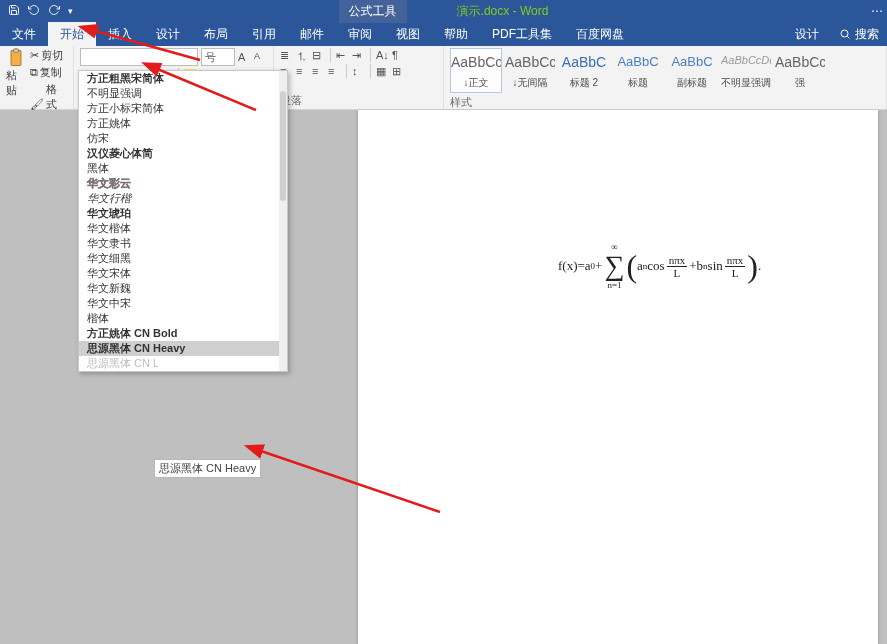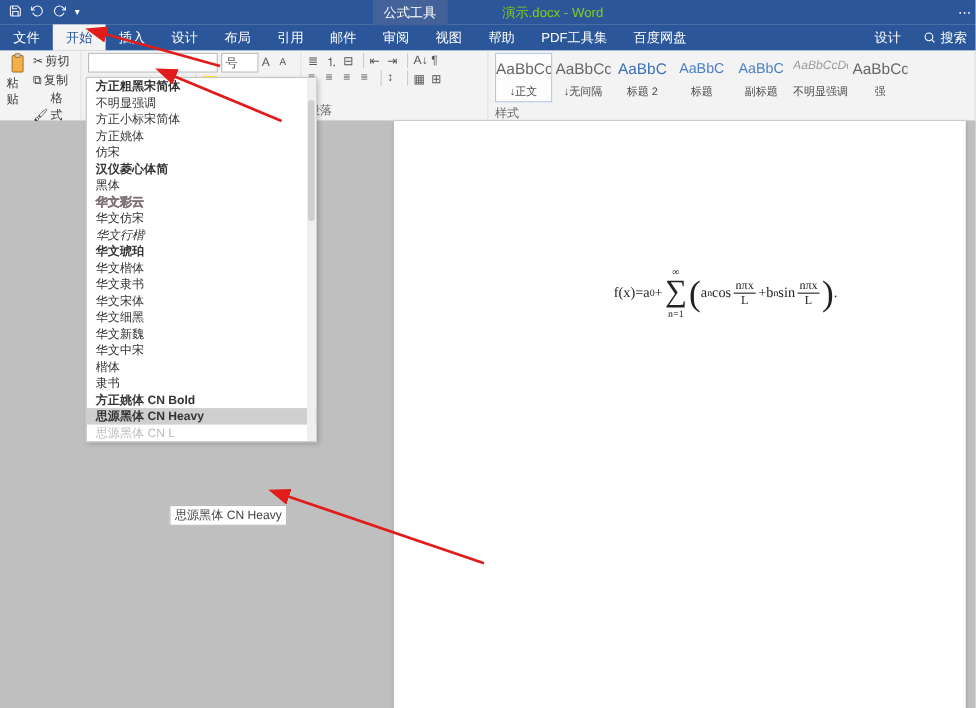--- a/index.html
+++ b/index.html
@@ -390,31 +390,29 @@
       <div class="scrollbar-thumb"></div>
     </div>
 <div class="font-item" style="font-weight:900;font-family:serif">方正粗黑宋简体</div>
     <div class="font-item" style="font-family:cursive">不明显强调</div>
     <div class="font-item" style="font-family:serif">方正小标宋简体</div>
     <div class="font-item" style="font-family:serif">方正姚体</div>
     <div class="font-item" style="font-family:FangSong,serif">仿宋</div>
     <div class="font-item" style="font-weight:900;font-family:Liberation Sans, sans-serif">汉仪菱心体简</div>
     <div class="font-item" style="font-family:SimHei,sans-serif">黑体</div>
     <div class="font-item" style="font-family:serif;color:#ec4899;font-weight:bold;-webkit-text-stroke:0.4px #777">华文彩云</div>
-    <div class="font-item" style="font-family:serif">华文仿宋</div>
     <div class="font-item" style="font-family:cursive;font-style:italic">华文行楷</div>
     <div class="font-item" style="font-weight:900">华文琥珀</div>
     <div class="font-item" style="font-family:KaiTi,serif">华文楷体</div>
     <div class="font-item" style="font-family:LiSu,serif">华文隶书</div>
+    <div class="font-item" style="font-weight:300">华文细黑</div>
     <div class="font-item" style="font-family:serif">华文宋体</div>
-    <div class="font-item" style="font-weight:300">华文细黑</div>
     <div class="font-item" style="font-family:serif">华文新魏</div>
     <div class="font-item" style="font-family:serif">华文中宋</div>
     <div class="font-item" style="font-family:KaiTi,serif">楷体</div>
-    <div class="font-item" style="font-family:LiSu,serif">隶书</div>
     <div class="font-item" style="font-weight:700">方正姚体 CN Bold</div>
     <div class="font-item highlight" style="font-weight:900">思源黑体 CN Heavy</div>
     <div class="font-item dim" style="font-weight:300">思源黑体 CN L</div>
   </div>
 <div class="tooltip">思源黑体 CN Heavy</div>
 
 <svg class="arrow" style="left:0;top:0" width="887" height="644">
   <defs>
     <marker id="ah" markerWidth="10" markerHeight="10" refX="2" refY="3" orient="auto">
       <path d="M0,0 L0,6 L8,3 z" fill="#e21b1b"></path>

